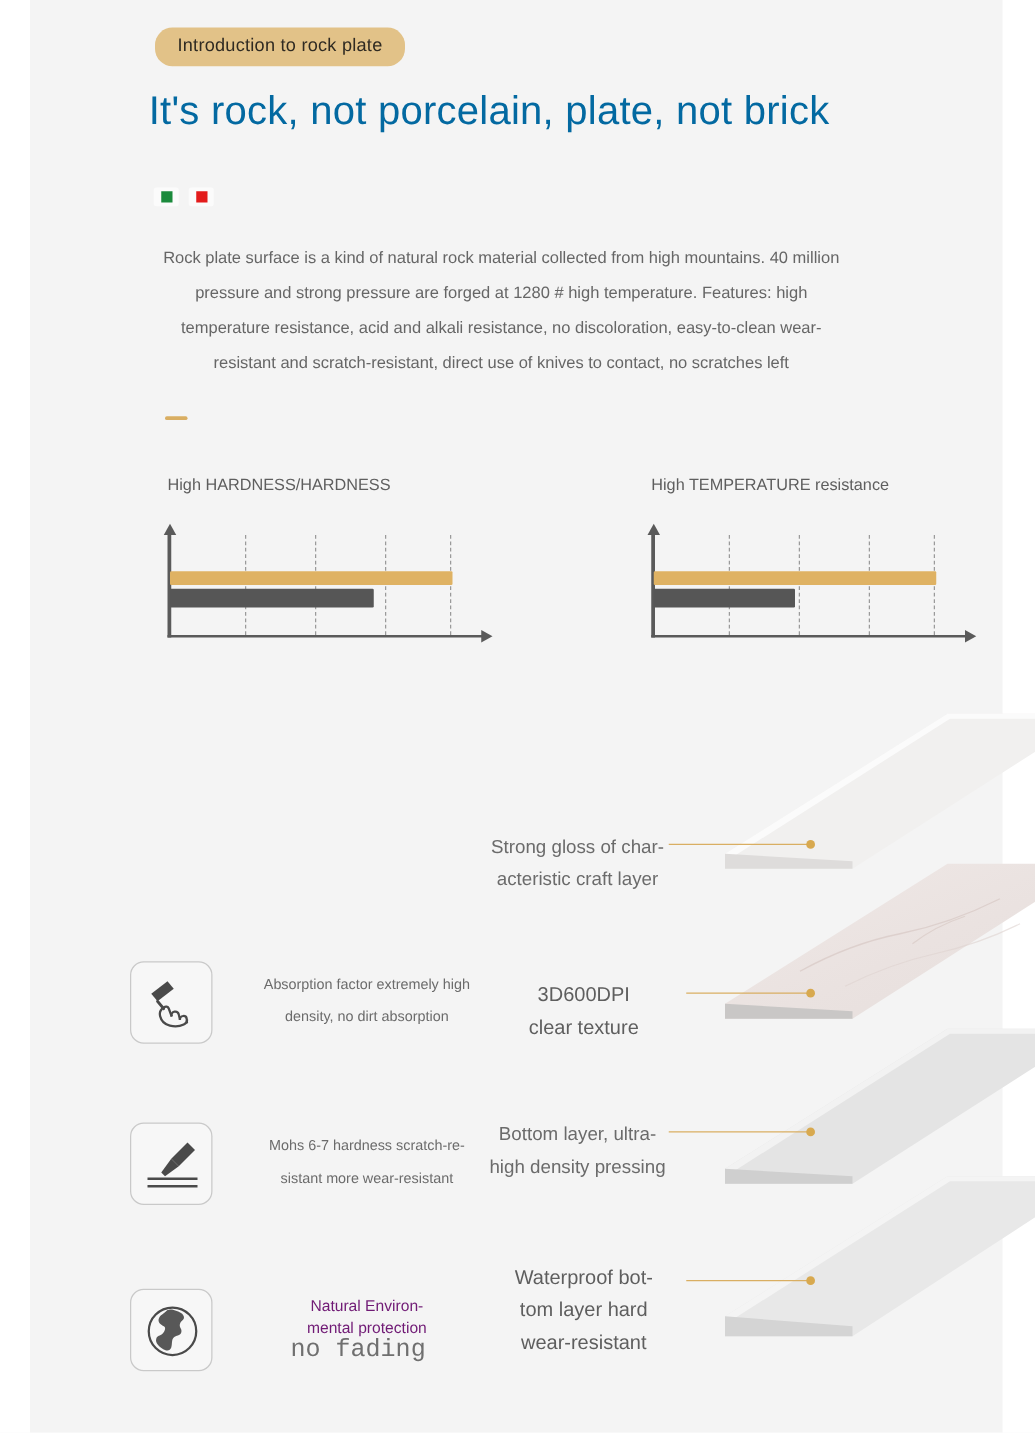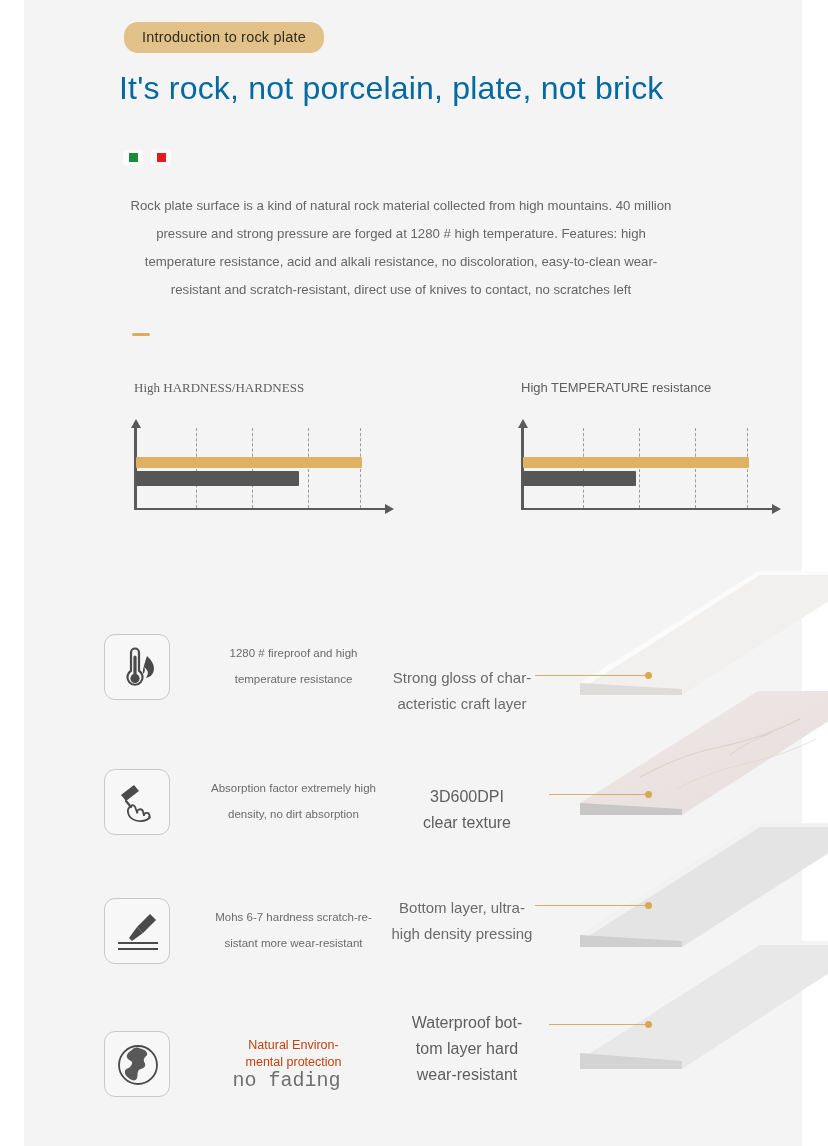--- a/index.html
+++ b/index.html
@@ -48,21 +48,21 @@
     position:absolute;left:97px;top:192px;width:560px;
     font-size:13.2px;color:#666666;line-height:28px;
   }
   .gold-dash{
     position:absolute;left:108px;top:333px;width:18px;height:2.5px;
     background:#d9ae62;border-radius:2px;
   }
 
   
   .chart{position:absolute;top:380px;width:300px;height:140px;}
-  .chart.left{left:110px;font-family:Liberation Serif, serif;}
+  .chart.left{left:110px;}
   .chart.right{left:497px;}
   .chart-title{
     position:absolute;left:0;top:0;
     font-size:13px;color:#5e5e5e;white-space:nowrap;
   }
   .plot{position:absolute;left:0;top:42px;width:258px;height:88px;}
   .axis-y{position:absolute;left:0;bottom:0;width:2.5px;height:84px;background:#5a5a5a;}
   .axis-y:after{
     content:"";position:absolute;left:-3.5px;top:-7px;
     border-left:5px solid transparent;border-right:5px solid transparent;
@@ -87,21 +87,21 @@
   .feat-ico{
     position:absolute;left:0;top:0;width:66px;height:66px;
     border:1px solid #c9c9c9;border-radius:11px;background:#f7f7f7;
     box-sizing:border-box;
   }
   .feat-ico svg{position:absolute;left:9px;top:9px;}
   .feat-txt{
     position:absolute;left:82px;top:6px;width:215px;
     font-size:11.5px;color:#6b6b6b;line-height:26px;
   }
-  .feat-txt.two-tone .small{display:block;font-size:12.5px;line-height:17px;color:#c2410c;}
+  .feat-txt.two-tone .small{display:block;font-size:12.5px;line-height:17px;color:#701a75;}
   .feat-txt.two-tone .big{display:block;font-size:20px;line-height:24px;color:#6f6f6f;margin-top:-2px;margin-left:-14px;font-family:Liberation Mono, monospace;}
 
   
   .stack{position:absolute;left:470px;top:545px;width:360px;height:600px;}
   .slab{position:absolute;}
   .slab svg{display:block;}
 
   
   .callout{position:absolute;}
   .callout .label{
@@ -237,35 +237,20 @@
     </div>
 
     <div class="callout big" style="left:363px;top:1010px">
       <div class="label">
         <span>Waterproof bot-</span><br><span>tom layer hard</span><br><span>wear-resistant</span>
       </div>
       <span class="lead" style="left: 162px; top: 14px; width: 98px; background: rgb(217, 174, 98);"></span>
       <span class="dot" style="left: 258px; top: 11px; background: rgb(216, 169, 79);"></span>
     </div>
 
-    <div class="feat" style="top:634px">
-      <span class="feat-ico">
-        <svg width="48" height="48" viewBox="0 0 48 48">
-          <g fill="none" stroke="#4a4a4a" stroke-width="2.2">
-            <path d="M17 8.5a4 4 0 0 1 8 0v18.2a7.6 7.6 0 1 1-8 0z"></path>
-          </g>
-          <line x1="21" y1="13" x2="21" y2="31" stroke="#4a4a4a" stroke-width="3.2" stroke-linecap="round"></line>
-          <circle cx="21" cy="34.4" r="4.6" fill="#4a4a4a"></circle>
-          <path d="M33 12c4.5 4 7 8.2 7 12.6 0 5.1-3.6 9.2-8.4 9.2 1.8-2 2.5-3.8 2.2-5.6-.3-2-1.9-3.4-3.6-4.9 1.4 3.5.3 5.4-1.2 6.8-.4-5 .6-6.6 1.3-9.4.7-2.8 1.6-5.6 2.7-8.7z" fill="#4a4a4a"></path>
-        </svg>
-      </span>
-      <span class="feat-txt">
-        <span>1280 # fireproof and high</span><br><span>temperature resistance</span>
-      </span>
-    </div>
 
     <div class="feat" style="top:769px">
       <span class="feat-ico">
         <svg width="48" height="48" viewBox="0 0 48 48">
           <path d="M7 16 L20 6 L25 12 L12 22 Z" fill="#4a4a4a"></path>
           <path d="M12 22 L17 28" stroke="#4a4a4a" stroke-width="2.2" stroke-linecap="round"></path>
           <g fill="none" stroke="#4a4a4a" stroke-width="1.8" stroke-linejoin="round">
             <path d="M17 27c1.5-1.3 3.4-.8 4 .8l2.4 6.4"></path>
             <path d="M23.4 34.2c-.6-2.1.4-3.6 2.2-3.9 1.8-.3 3 .7 3.4 2.2l1 4.4"></path>
             <path d="M30 36.9c-.2-1.8.8-3 2.5-3.1 1.7-.1 2.8 1 2.9 2.5l.2 3.4"></path>

